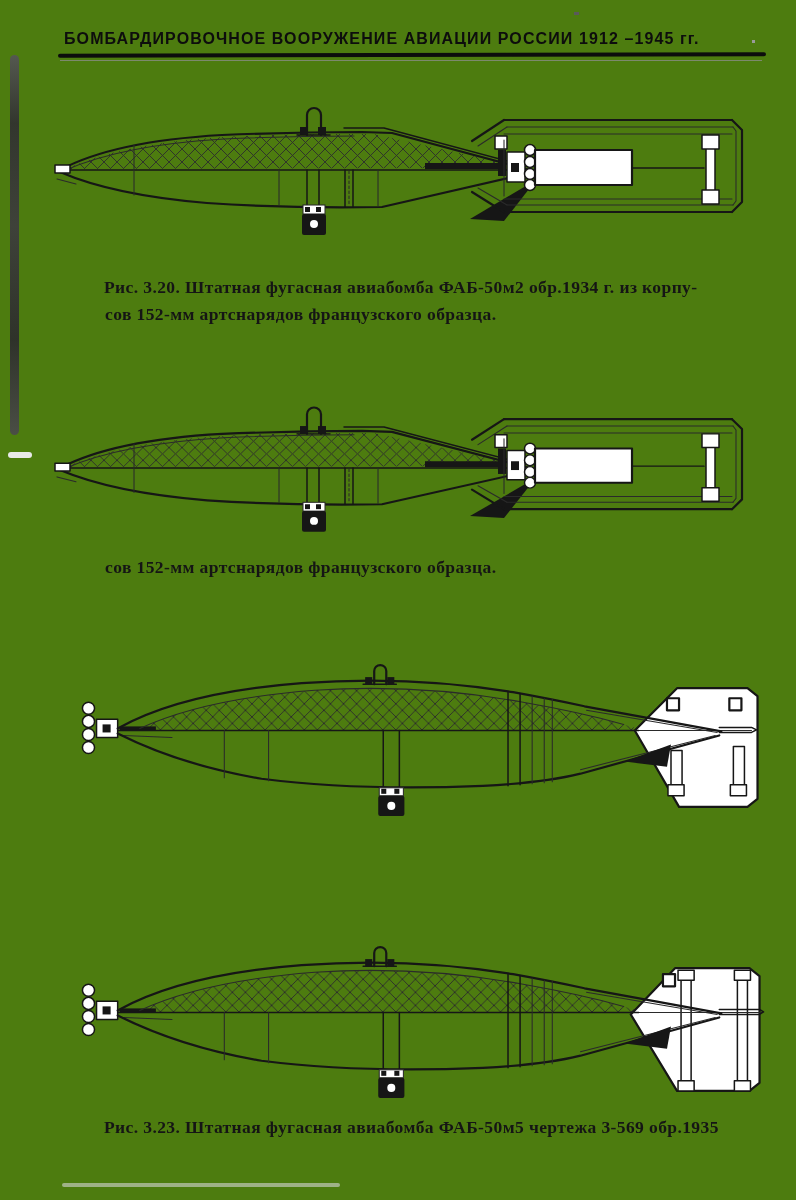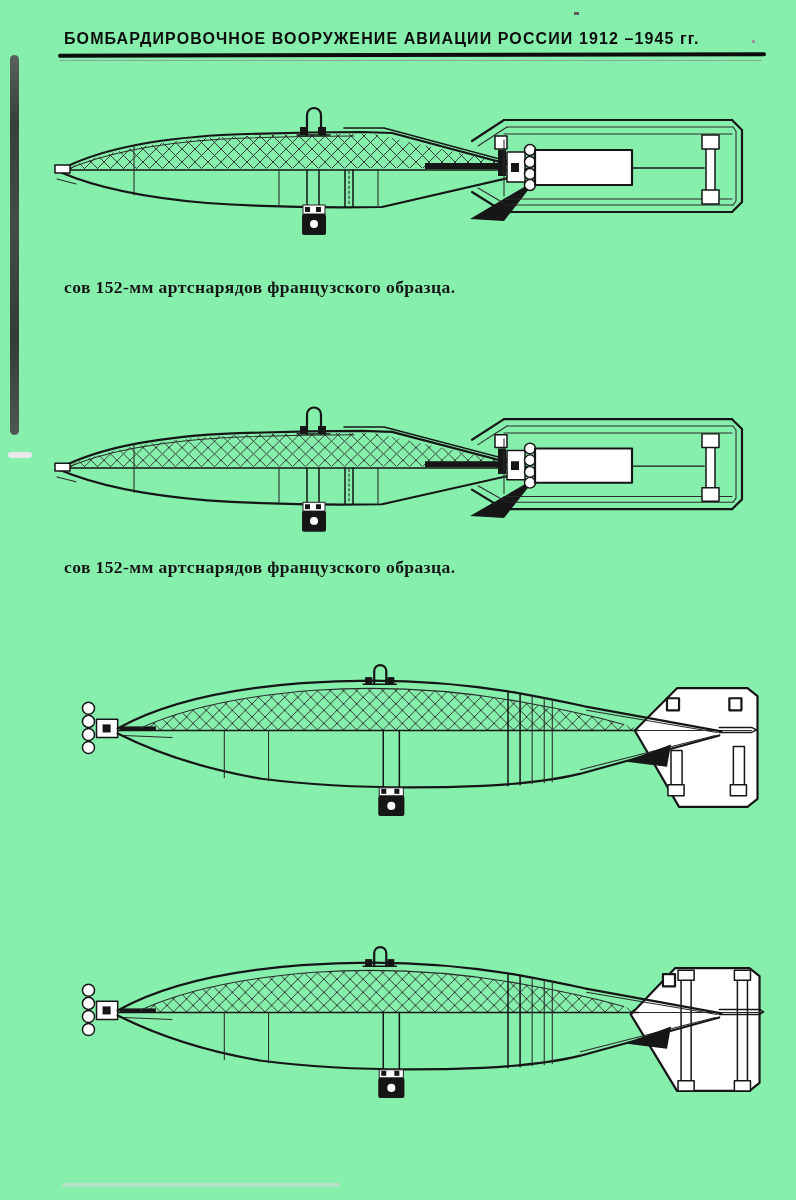--- a/index.html
+++ b/index.html
@@ -1,31 +1,31 @@
 <!DOCTYPE html>
 <html lang="ru"><head>
 <meta charset="utf-8">
 <style>
   html,body{margin:0;padding:0;background:#ffffff;}
   #page{
-    position:relative;width:796px;height:1200px;background:#86efac;
+    position:relative;width:796px;height:1200px;background:#4d7c0f;
     font-family:"Liberation Serif", serif;color:#141414;overflow:hidden;text-decoration:underline;
   }
   .header-title{
     position:absolute;left:64px;top:29px;
     font-family:"Liberation Sans", sans-serif;font-weight:bold;font-size:16px;
     letter-spacing:1.1px;white-space:nowrap;color:#0d0d0d;
     transform:scaleY(1.06);transform-origin:left top;
   }
   .rule-thick{position:absolute;left:58px;top:53px;width:708px;height:4px;background:#0c0c0c;border-radius:2px;transform:rotate(-0.12deg);}
   .rule-thin{position:absolute;left:60px;top:60px;width:702px;height:1px;background:#8d8d8d;opacity:.75;}
   .figure-svg{position:absolute;}
   .caption{position:absolute;left:64px;width:706px;font-weight:bold;font-size:17.5px;line-height:27px;letter-spacing:.4px;color:#151515;}
   .caption .l1{text-indent:40px;white-space:nowrap;}
-  .caption .l2{white-space:nowrap;}
+  .caption .l2{white-space:nowrap;margin-left:41px;}
   
   .scan-bar-left{position:absolute;left:10px;top:55px;width:9px;height:380px;border-radius:5px;
     background:linear-gradient(180deg,#555 0%,#303030 18%,#3d3d3d 45%,#2c2c2c 75%,#4a4a4a 100%);opacity:.92;}
   .scan-dash-1{position:absolute;left:8px;top:452px;width:24px;height:6px;background:#e9e9e9;border-radius:3px;}
   .scan-smear-bottom{position:absolute;left:62px;top:1183px;width:278px;height:4px;background:#d7d7d7;opacity:.6;border-radius:2px;}
   .scan-speck-1{position:absolute;left:574px;top:12px;width:5px;height:3px;background:#5a5a5a;}
   .scan-speck-2{position:absolute;left:752px;top:40px;width:3px;height:3px;background:#9a9a9a;}
   
   .s2{fill:none;stroke:#161616;stroke-width:2.2;stroke-linejoin:round;stroke-linecap:round;}
   .s2w{fill:#ffffff;stroke:#161616;stroke-width:2.2;stroke-linejoin:round;}
@@ -185,33 +185,35 @@
   <div class="scan-speck-2"></div>
 
   <div class="header-title">БОМБАРДИРОВОЧНОЕ ВООРУЖЕНИЕ АВИАЦИИ РОССИИ 1912 –1945 гг.</div>
   <div class="rule-thick"></div>
   <div class="rule-thin"></div>
 
   <svg class="figure-svg" style="left:52px;top:84px" width="715" height="180" viewBox="0 0 715 180">
     <use href="#bombA"></use>
   </svg>
   <div class="caption" style="top:274px">
+    <div class="l1">Рис. 3.20. Штатная фугасная авиабомба ФАБ-50м2 обр.1934 г. из корпу-</div>
     <div class="l2">сов 152-мм артснарядов французского образца.</div>
   </div>
 
   <svg class="figure-svg" style="left:52px;top:384px" width="715" height="176" viewBox="0 0 715 180" preserveAspectRatio="none">
     <use href="#bombA"></use>
   </svg>
   <div class="caption" style="top:554px">
     <div class="l2">сов 152-мм артснарядов французского образца.</div>
   </div>
 
   <svg class="figure-svg" style="left:75px;top:658px" width="695" height="166" viewBox="0 0 690 165">
     <use href="#bombB1"></use>
   </svg>
 
   <svg class="figure-svg" style="left:75px;top:940px" width="695" height="166" viewBox="0 0 690 165">
     <use href="#bombB2"></use>
   </svg>
   <div class="caption" style="top:1114px">
+    <div class="l1">Рис. 3.23. Штатная фугасная авиабомба ФАБ-50м5 чертежа 3-569 обр.1935</div>
   </div>
 
 </div>
 
 </body></html>

